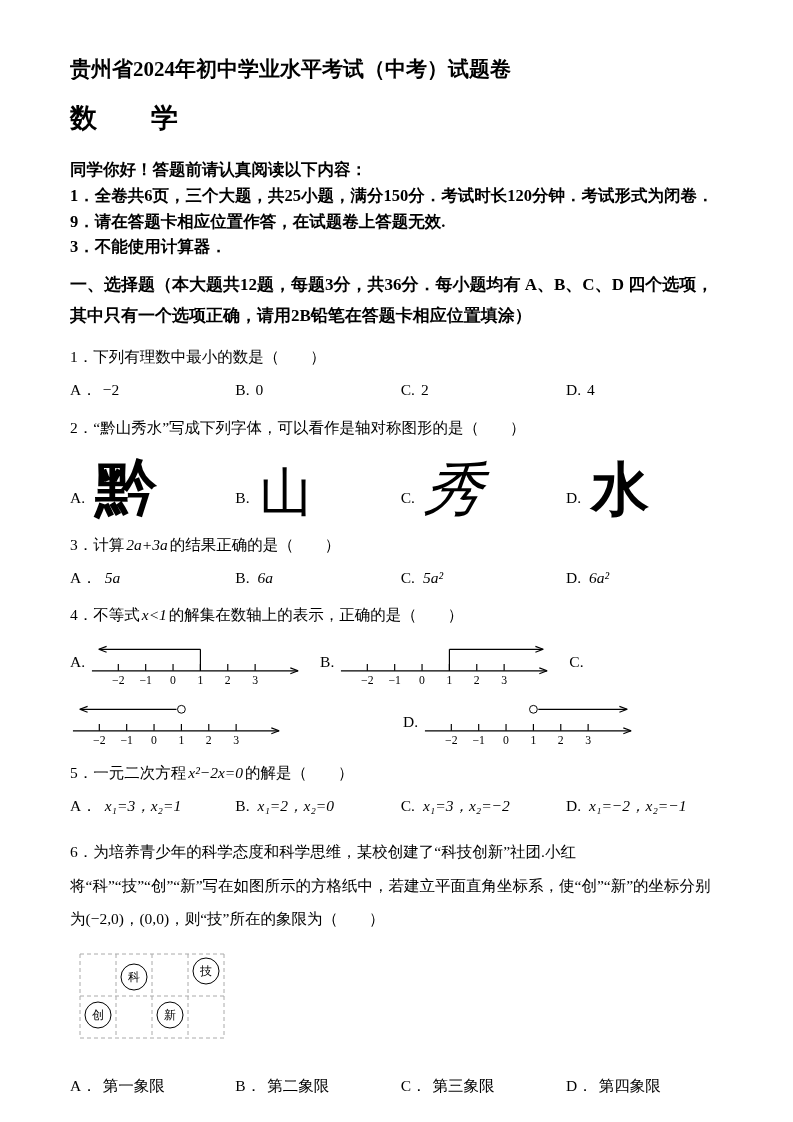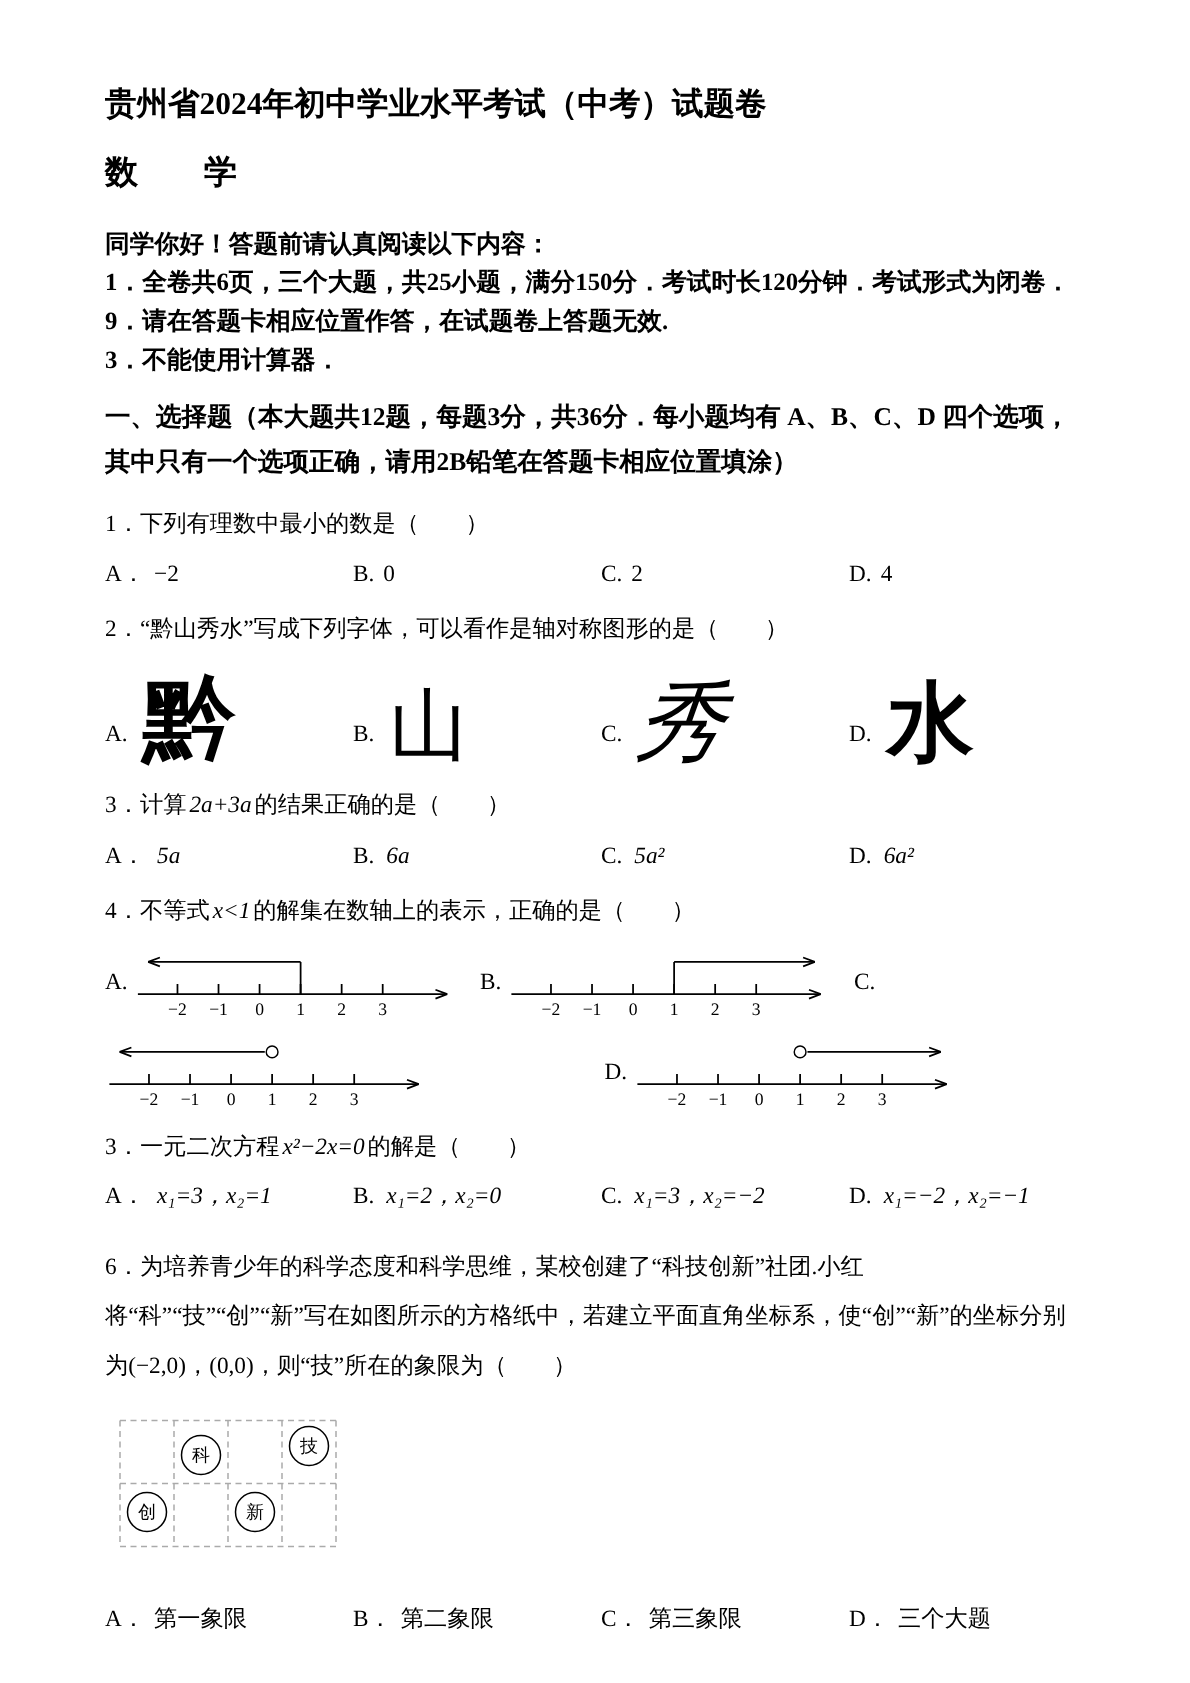--- a/index.html
+++ b/index.html
@@ -5,21 +5,21 @@
   html,body { margin:0; padding:0; }
   body {
     width:793px; height:1122px; box-sizing:border-box;
     background:#ffffff; color:#000;
     padding:54px 72px 30px 70px;
     font-family:"Liberation Serif", serif;
     font-size:16px; line-height:1.5;
   }
   .center { }
   .title { font-size:21px; font-weight:bold; }
-  .subject { font-size:22px; font-weight:bold; margin-top:12px; }
+  .subject { font-size:27px; font-weight:bold; margin-top:12px; }
   .notice-greeting { font-weight:bold; margin-top:20px; font-size:16.5px; }
   .notice-item { font-weight:bold; margin-top:1px; font-size:16.5px; }
   .section-heading { font-weight:bold; margin-top:10px; font-size:17px; line-height:1.8; }
   .question { margin-top:14px; font-size:15.5px; }
   .q6-text { line-height:2.15; margin-top:18px; }
   .options-row { display:flex; margin-top:10px; font-size:15.5px; }
   .opt { width:25.4%; display:flex; align-items:baseline; }
   .opt:last-child { width:auto; }
   .opt-label { margin-right:6px; white-space:nowrap; }
   .math { font-style:italic; font-family:"Liberation Serif", serif; padding:0 2px; }
@@ -204,21 +204,21 @@
       <text class="tick" x="114" y="48">1</text>
       <text class="tick" x="142" y="48">2</text>
       <text class="tick" x="170" y="48">3</text>
     <line class="ln" x1="119" y1="12" x2="210" y2="12"></line>
       <path class="ln" d="M210,12l-8,-3M210,12l-8,3"></path>
     <circle class="circ" cx="114" cy="12" r="4"></circle>
   </svg>
 </div>
 
 <div class="question">
-  <span>3．一元二次方程</span><span class="math">x²−2x=0</span><span>的解是（　　）</span>
+  <span>5．一元二次方程</span><span class="math">x²−2x=0</span><span>的解是（　　）</span>
 </div>
 <div class="options-row">
   <div class="opt">
       <span class="opt-label">A．</span>
       <span class="math">x₁=3，x₂=1</span>
     </div>
   <div class="opt">
       <span class="opt-label">B.</span>
       <span class="math">x₁=2，x₂=0</span>
     </div>
@@ -263,15 +263,15 @@
   <div class="opt">
       <span class="opt-label">B．</span>
       <span>第二象限</span>
     </div>
   <div class="opt">
       <span class="opt-label">C．</span>
       <span>第三象限</span>
     </div>
   <div class="opt">
       <span class="opt-label">D．</span>
-      <span>三个大题</span>
+      <span>第四象限</span>
     </div>
 </div>
 
 </body></html>

